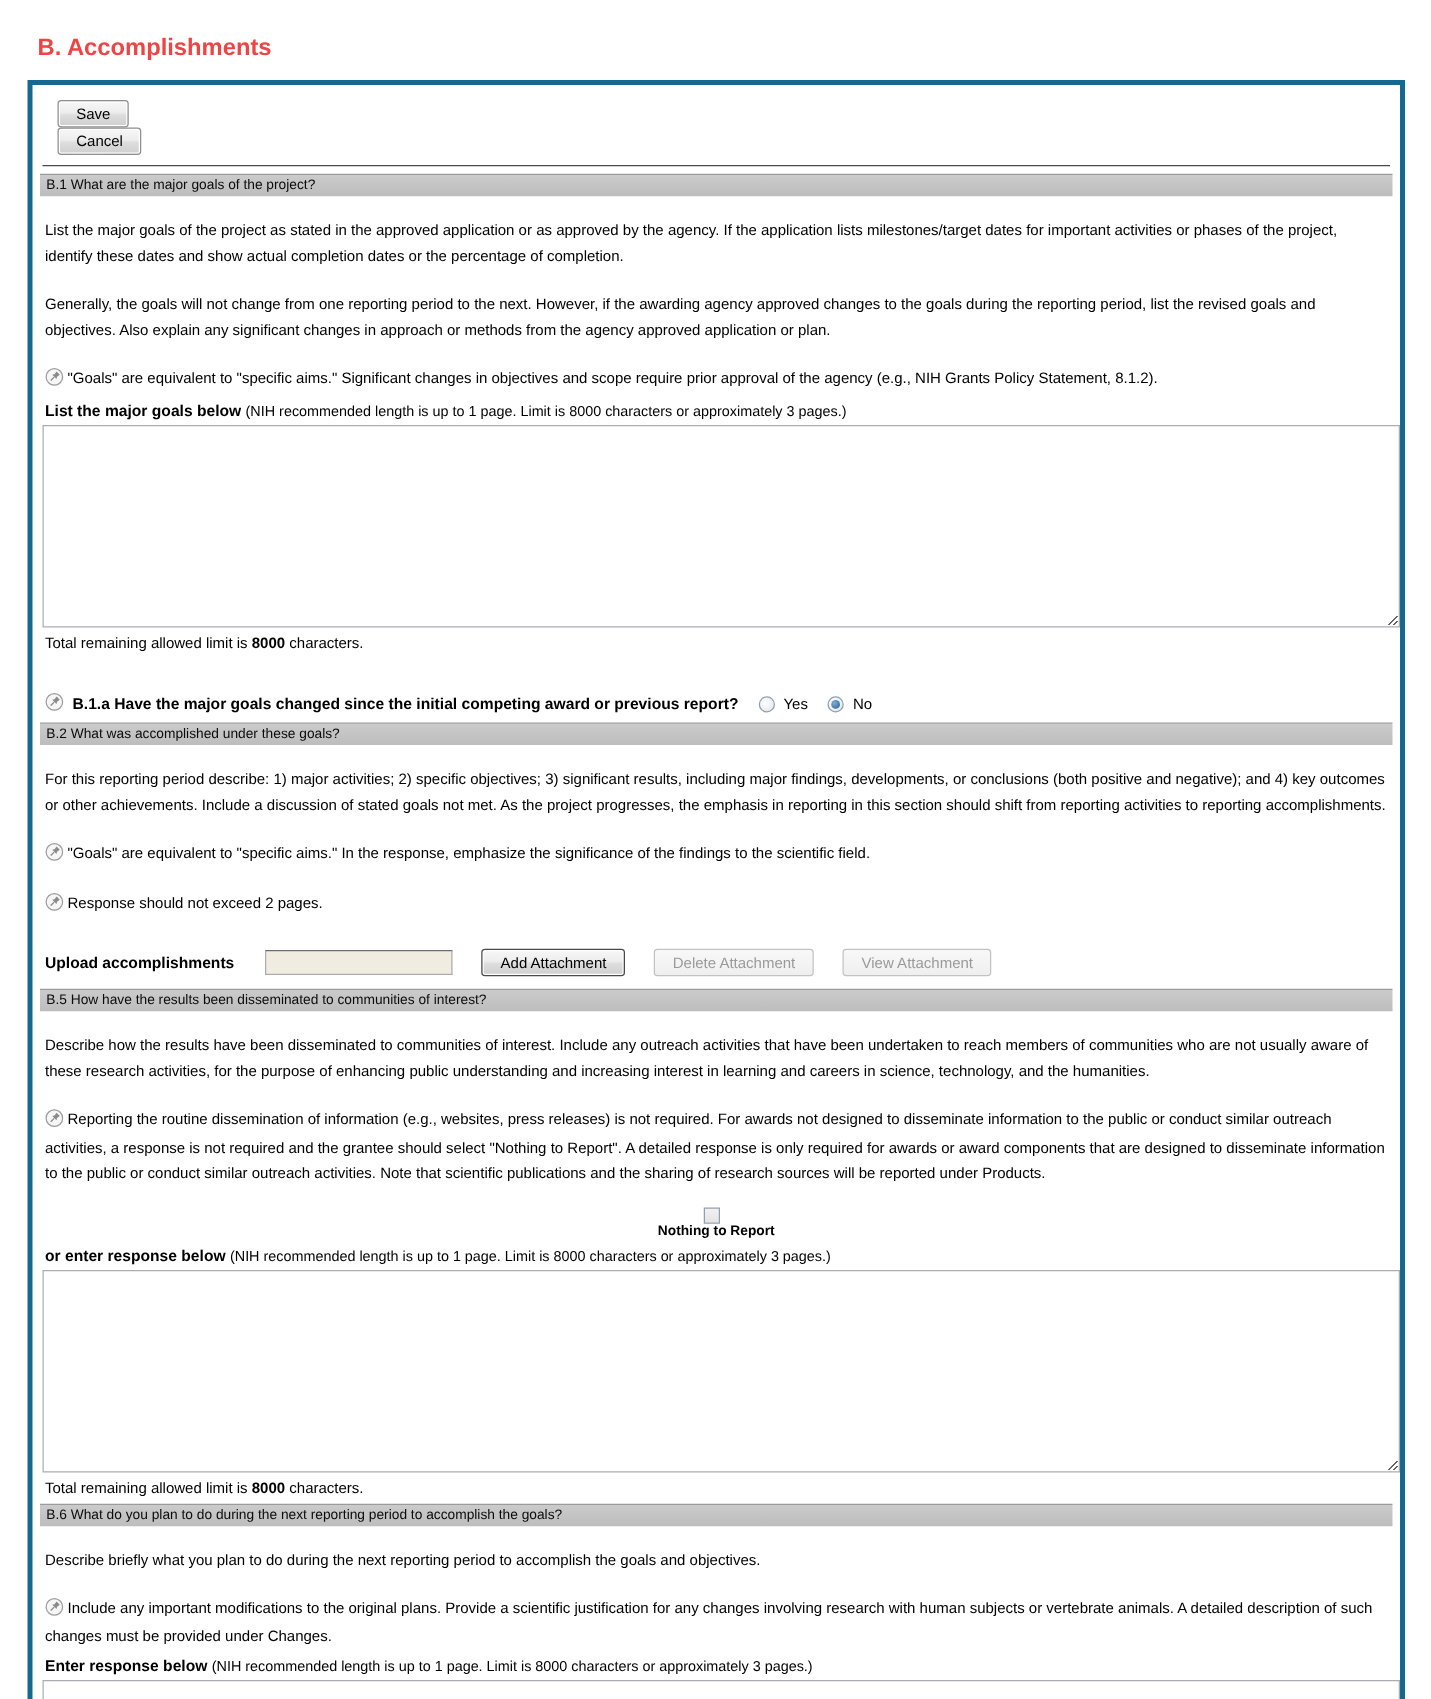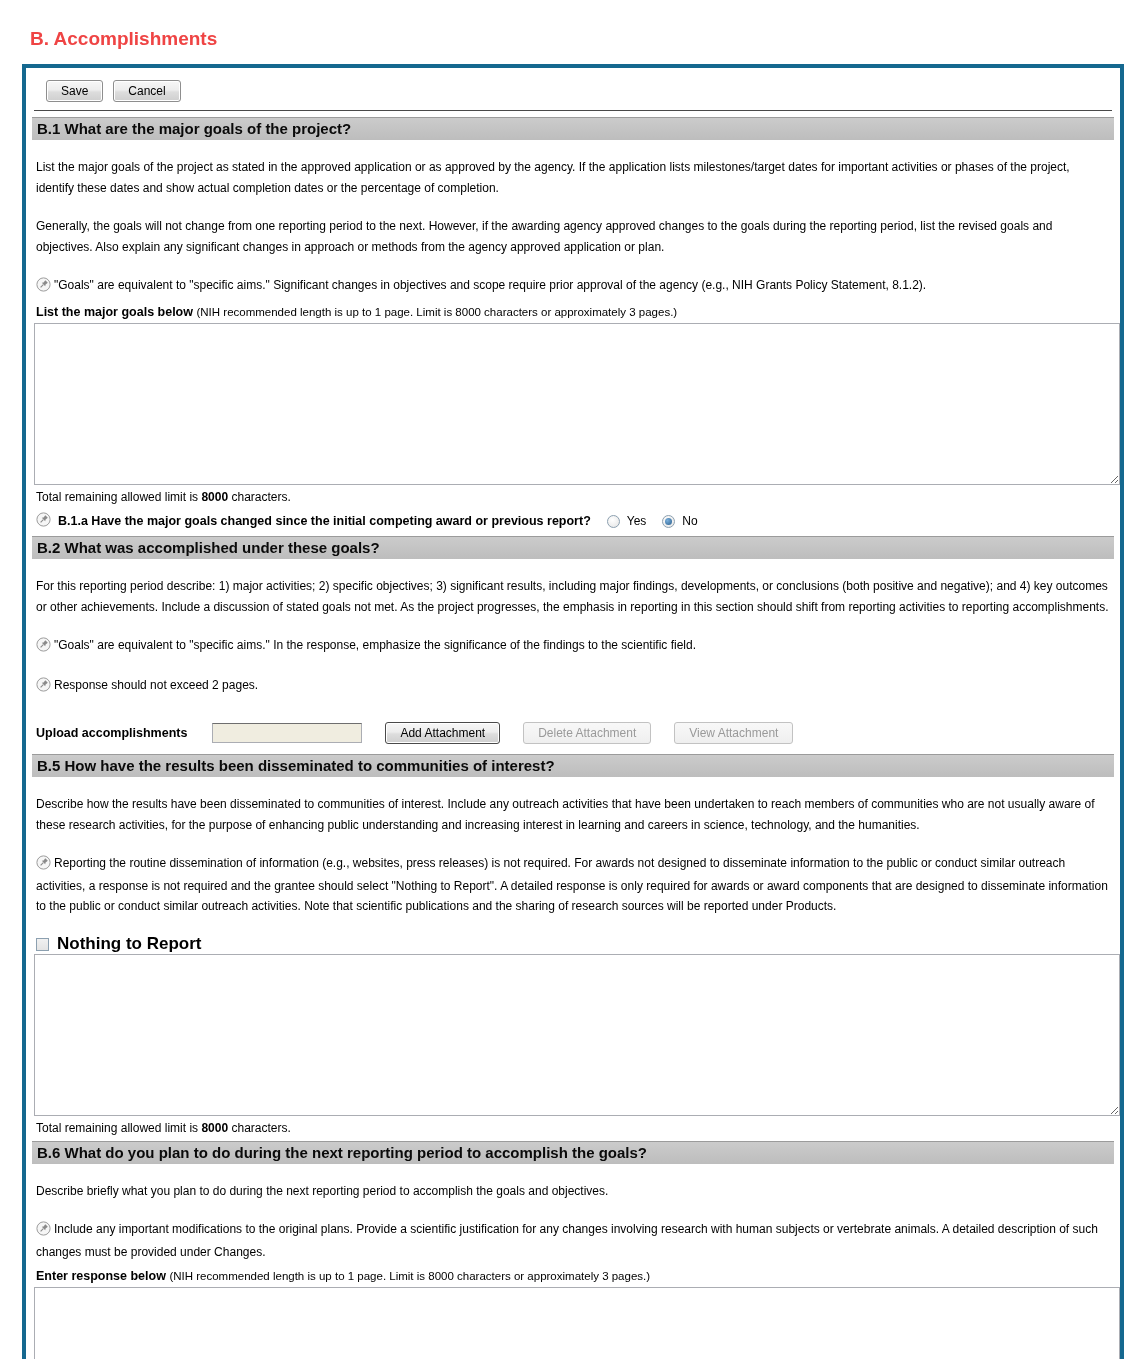--- a/index.html
+++ b/index.html
@@ -11,39 +11,39 @@
     font-size:19px; font-weight:bold; color:#ef4444;
   }
 
   .container {
     margin-left:22px; width:1102px;
     border:4px solid #15688F;
     background:#FFFFFF;
     padding:8px 6px 0 6px;
   }
 
-  .toolbar { padding:4px 14px 8px 14px; display:flex; gap:10px; align-items:flex-end; }
+  .toolbar { padding:4px 14px 8px 14px; display:flex; align-items:flex-start;flex-direction:column; }
   .btn {
     font-family:"Liberation Sans", sans-serif; font-size:12px; color:#000;
     padding:3px 14px; border:1px solid #8E8E8E; border-radius:3px;
     background:linear-gradient(#F7F7F7,#EDEDED 45%,#DDDDDD 55%,#CFCFCF);
     box-shadow:inset 0 0 0 1px #FFFFFF; cursor:pointer;
   }
   .btn.primary { border-color:#4A4A4A; }
   .btn.disabled {
     color:#9A9A9A; border-color:#C2C2C2;
     background:linear-gradient(#F8F8F8,#EFEFEF); box-shadow:none; cursor:default;
   }
 
   .toolbar-divider { border-top:1px solid #4A4A4A; margin:0 2px 4px 2px; }
 
   .section-header {
     background:linear-gradient(#CBCBCB,#BDBDBD);
     border-top:1px solid #9B9B9B;
-    font-size:15px; font-weight:bold; color:#0A0A0A;
+    font-size:11px; font-weight:normal; color:#0A0A0A;
     padding:2px 5px 3px 5px; margin:6px 0 0 0;
   }
 
   .para {
     margin:17px 4px 0 4px; font-size:12px; line-height:21px;
   }
 
   .note {
     margin:17px 4px 0 4px; font-size:12px; line-height:20px;
     display:block;
@@ -60,21 +60,21 @@
     font-family:"Liberation Sans", sans-serif; font-size:12px;
     resize:both;
   }
   .ta-tall { height:162px; }
   .ta-short { height:88px; }
 
   .remaining { margin:5px 4px 0 4px; font-size:12px; }
   .remaining b { font-weight:bold; }
 
   .b1a-row {
-    margin:8px 4px 6px 4px; font-size:12.5px;
+    margin:33px 4px 6px 4px; font-size:12.5px;
     display:flex; align-items:center; gap:4px;
   }
   .b1a-row .q { font-weight:bold; }
 
   .radio {
     display:inline-flex; align-items:center; justify-content:center;
     width:13px; height:13px; border-radius:50%;
     border:1px solid #8CA0B0;
     background:radial-gradient(circle at 40% 35%, #FFFFFF, #E3E3E3);
     margin:0 3px 0 12px; cursor:pointer;
@@ -84,21 +84,21 @@
     background:radial-gradient(circle at 35% 35%, #79AFDC, #2A5E8C);
   }
   .radio-label { font-size:12px; }
 
   .checkbox {
     display:inline-block; width:13px; height:13px;
     border:1px solid #8CA0B0;
     background:linear-gradient(#F1F1F1,#E4E4E4);
     margin-right:8px; vertical-align:-2px; cursor:pointer;
   }
-  .check-row { margin:18px 4px 0 4px; font-size:17px; font-weight:bold; display:flex; align-items:center; }
+  .check-row { margin:18px 4px 0 4px; font-size:11px; font-weight:bold; display:flex; align-items:center;flex-direction:column; }
 
   .upload-row {
     margin:24px 4px 10px 4px; display:flex; align-items:center; gap:23px;
     font-size:12.5px;
   }
   .upload-row .lbl { font-weight:bold; margin-right:2px; }
   .upload-input {
     width:150px; height:20px;
     border:1px solid #ABADB3; border-top-color:#6E6E6E;
     background:#F0EDE0;
@@ -195,20 +195,24 @@
           <path d="M9.3 3.2 L11.8 5.7 L9.6 7.4 L9.2 9.2 L5.8 5.8 L7.6 5.4 Z" fill="#8A8A8A"></path>
           <line x1="4.6" y1="10.4" x2="7.3" y2="7.7" stroke="#8A8A8A" stroke-width="1.1"></line>
         </svg></span><span>Reporting the routine dissemination of information (e.g., websites, press releases) is not required. For awards not designed to disseminate information to the public or conduct similar outreach activities, a response is not required and the grantee should select "Nothing to Report". A detailed response is only required for awards or award components that are designed to disseminate information to the public or conduct similar outreach activities. Note that scientific publications and the sharing of research sources will be reported under Products.</span>
   </div>
 
   <div class="check-row">
     <span class="checkbox"></span>
     <span>Nothing to Report</span>
   </div>
 
+  <div class="field-label">
+    <b>or enter response below</b>
+    <span class="hint">(NIH recommended length is up to 1 page. Limit is 8000 characters or approximately 3 pages.)</span>
+  </div>
 
   <textarea class="bigtext ta-tall" style=""></textarea>
 
   <div class="remaining">
     <span>Total remaining allowed limit is</span>
     <b>8000</b>
     <span>characters.</span>
   </div>
 
   <div class="section-header">B.6 What do you plan to do during the next reporting period to accomplish the goals?</div>

